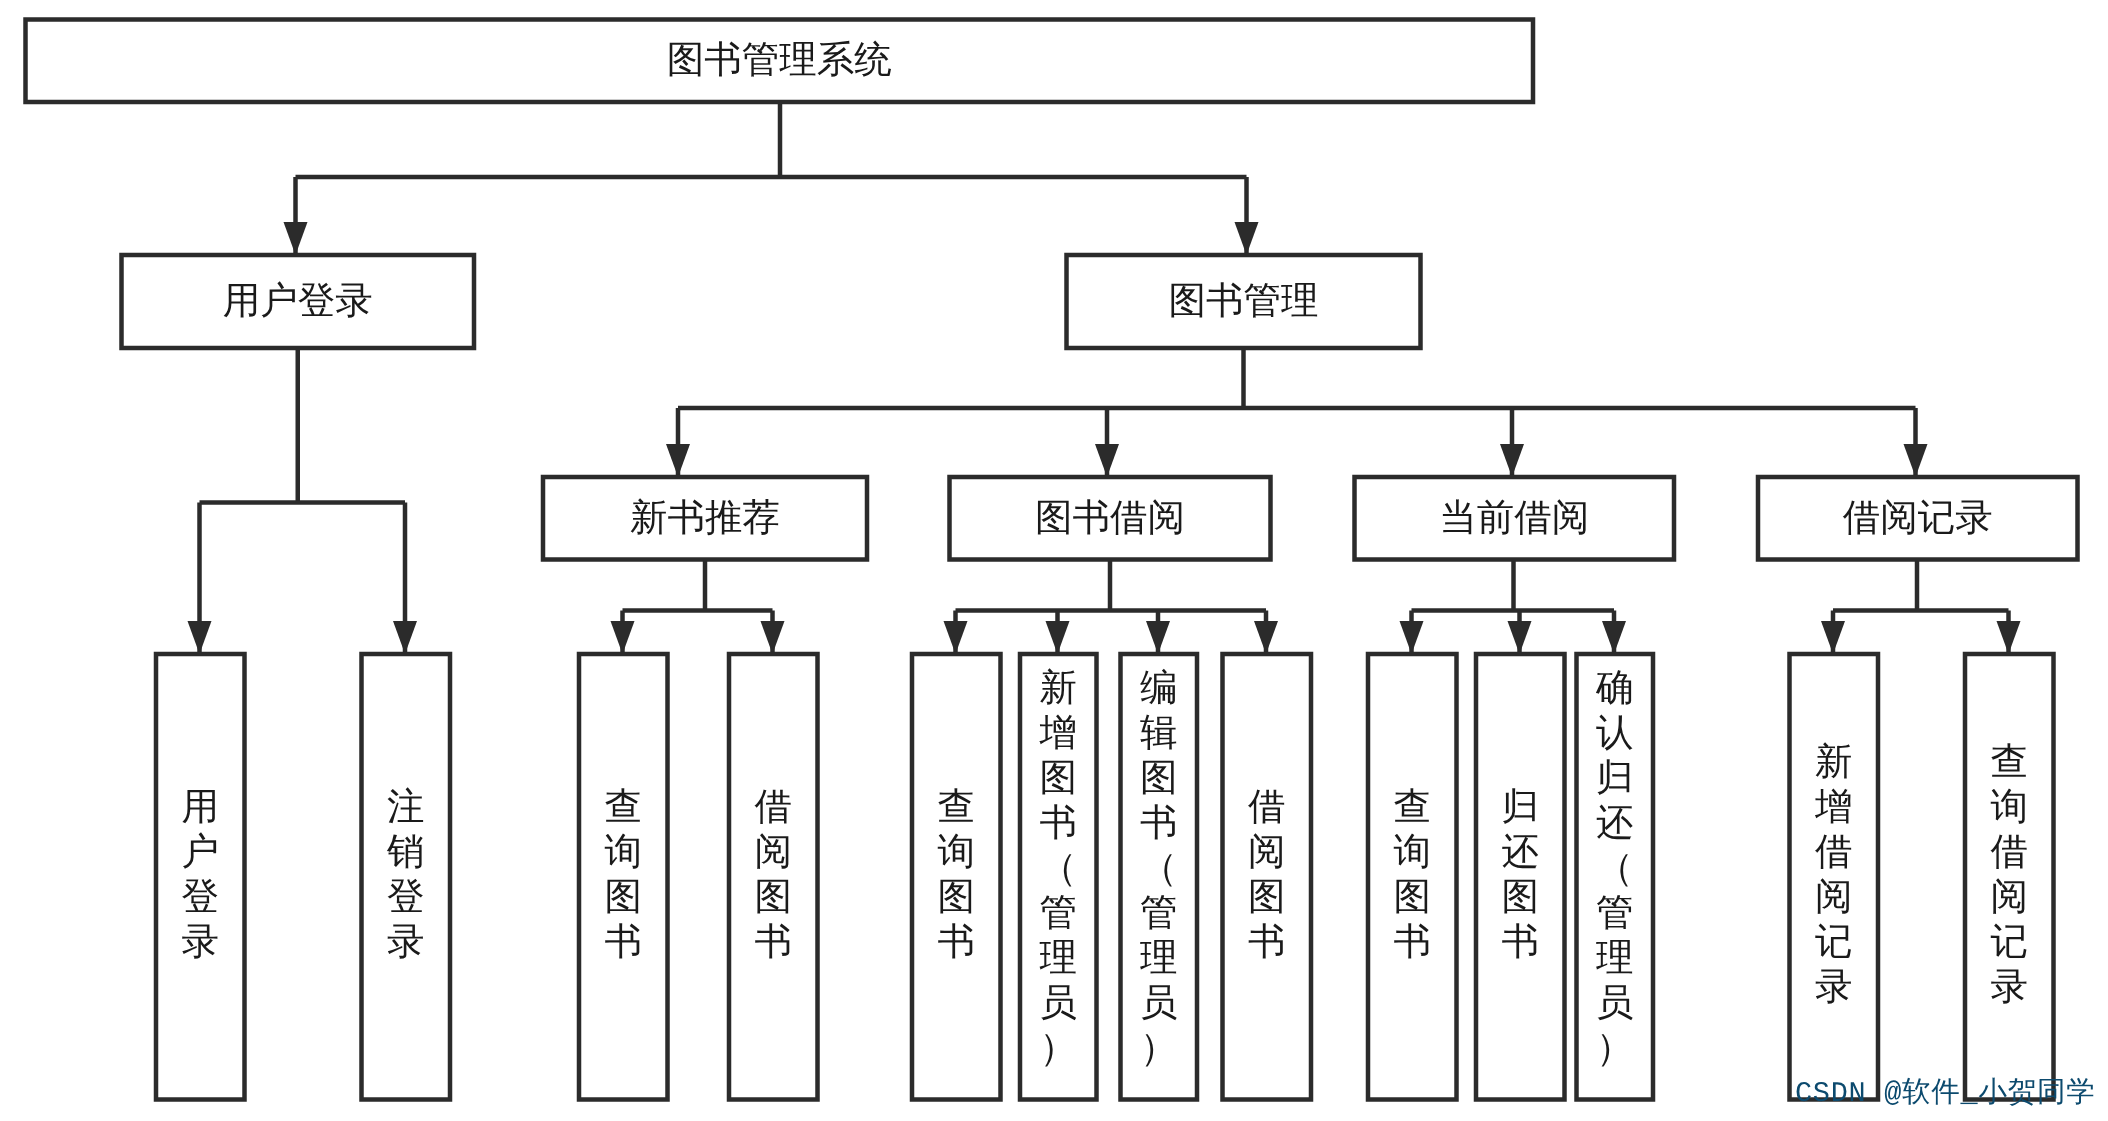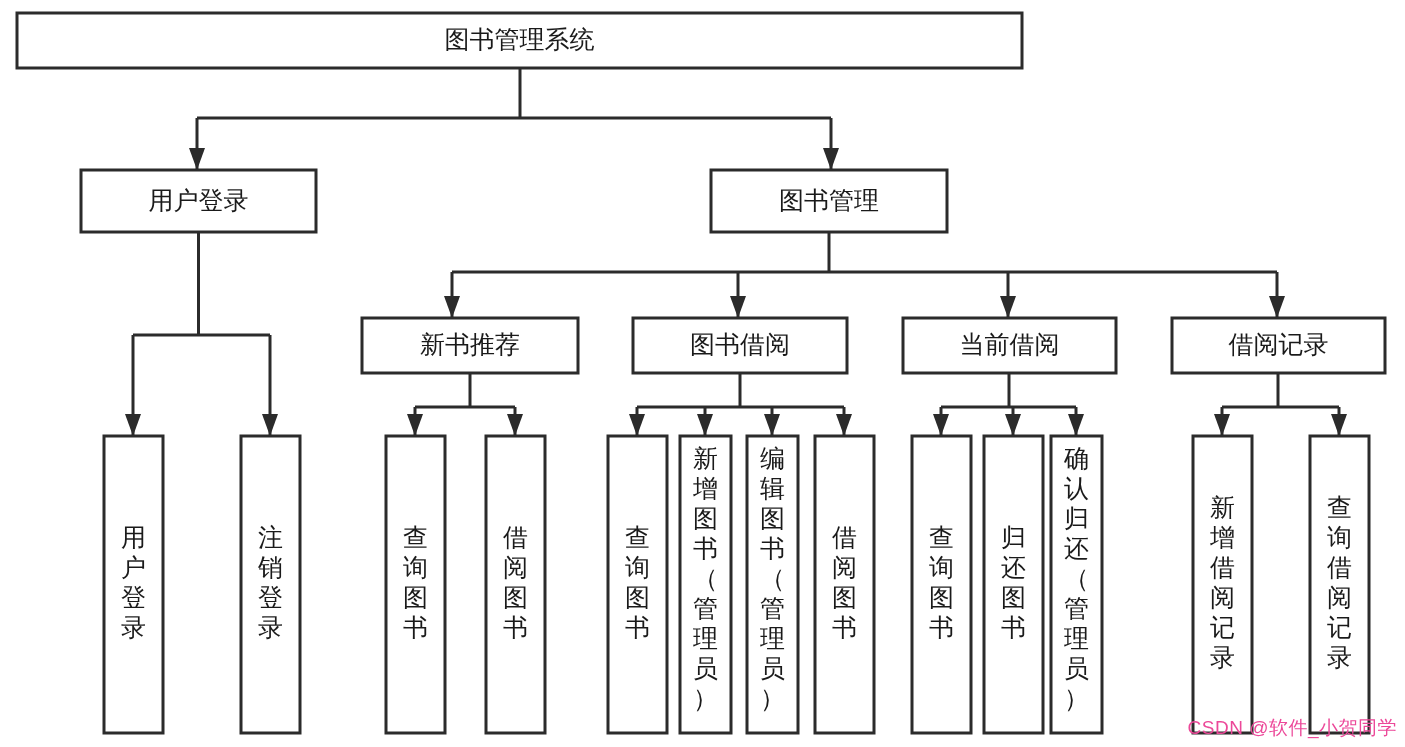--- a/index.html
+++ b/index.html
@@ -18,22 +18,22 @@
     dominant-baseline:middle;
   }
   .lbl-root{font-size:25px;}
   .vlabel{
     font-family:"Liberation Sans","DejaVu Sans",sans-serif;
     fill:#1a1a1a;font-size:25px;
   }
   .vchar{text-anchor:middle;}
   .watermark{
     position:absolute;right:8px;bottom:6px;
-    font-family:Liberation Sans, sans-serif;
-    font-size:19px;color:#ec4899;letter-spacing:.5px;
+    font-family:Liberation Mono, monospace;
+    font-size:19px;color:#0c4a6e;letter-spacing:.5px;
     white-space:nowrap;pointer-events:none;user-select:none;
   }
 </style>
 </head>
 <body>
 
 <div id="diagram-root">
   <svg id="tree" viewBox="0 0 1405 747">
     <defs></defs>
     <g id="layer-connectors">

